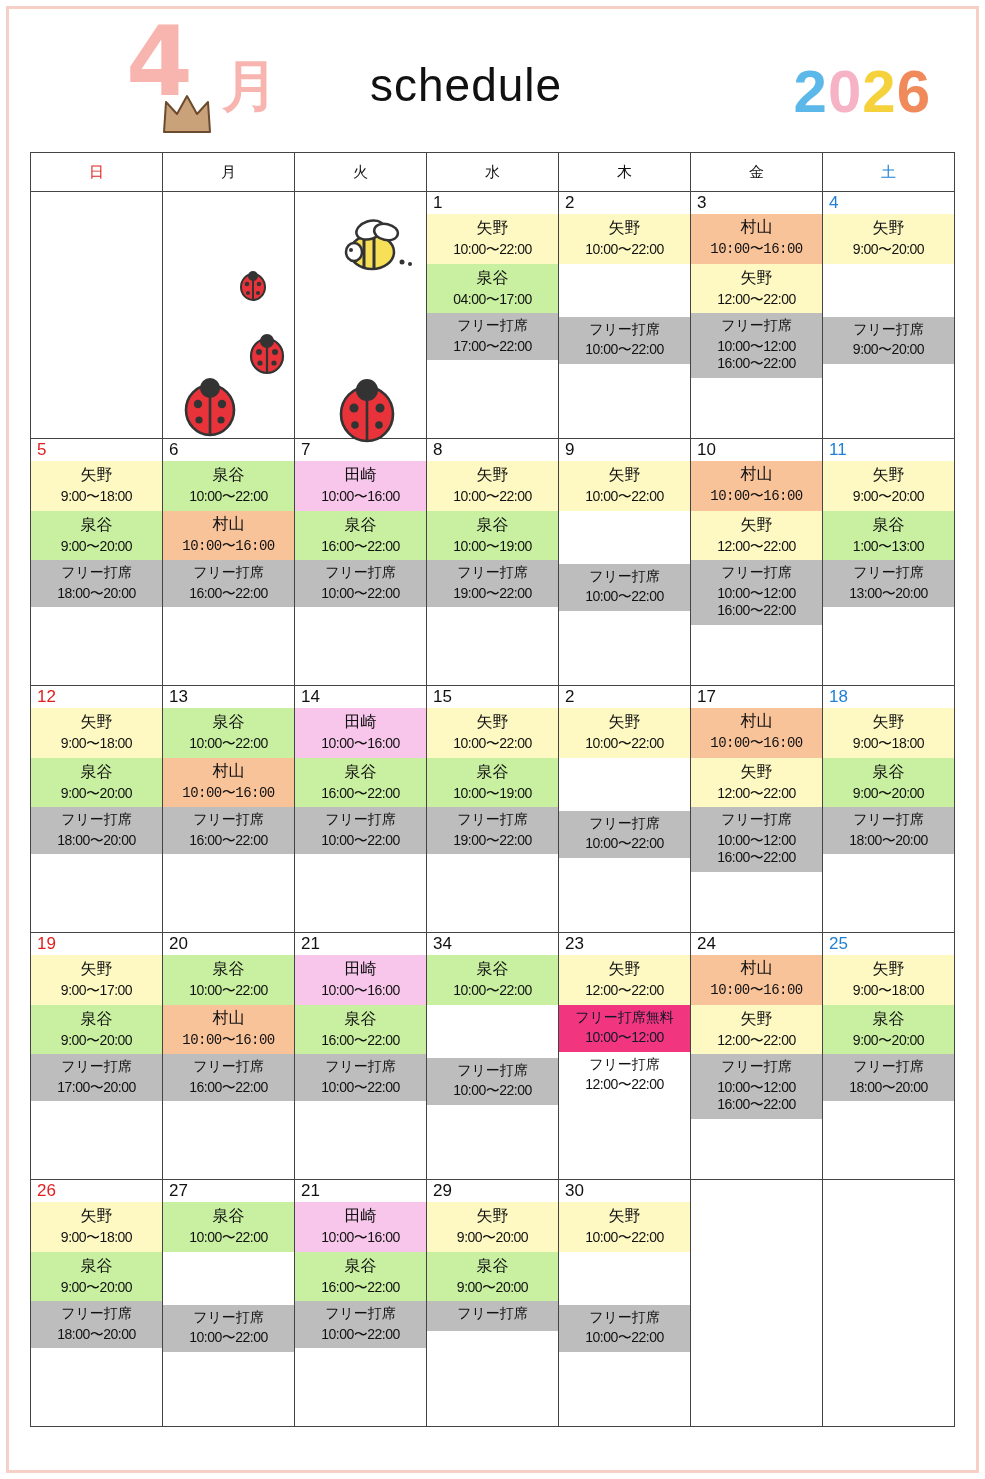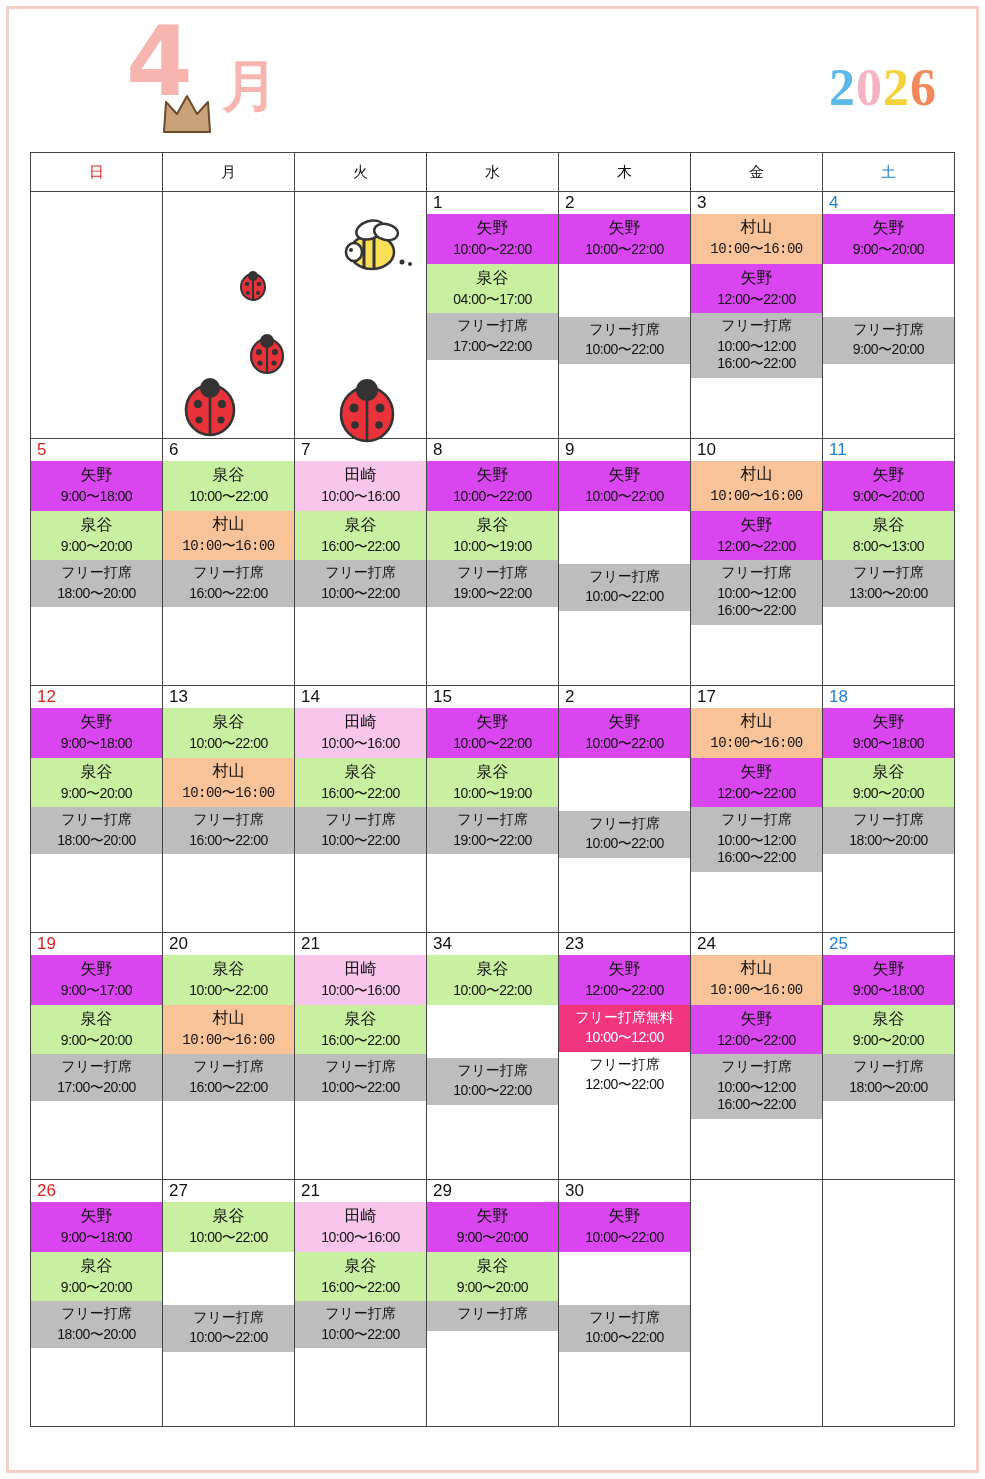--- a/index.html
+++ b/index.html
@@ -55,23 +55,23 @@
   }
   .title {
     position: absolute;
     left: 370px; top: 58px;
     font-size: 46px;
     color: #111;
     letter-spacing: 1px;
   }
   .year {
     position: absolute;
-    right: 48px; top: 62px;
-    font-family: Liberation Serif, serif;
-    font-size: 52px;
+    right: 54px; top: 62px;
+    font-family: Liberation Sans, sans-serif;
+    font-size: 60px;
     font-weight: bold;
     letter-spacing: 1px;
     line-height: 1;
   }
   .year span { -webkit-text-stroke: 3px #ffffff; paint-order: stroke fill; }
   .y2 { color: #5bb8e8; }
   .y0 { color: #f6b3c6; }
   .y2b { color: #f5d23c; }
   .y6 { color: #f08a5b; }
 
@@ -117,42 +117,43 @@
 
   .slot {
     text-align: center;
     font-size: 15px;
     line-height: 1.25;
     padding: 4px 0 5px 0;
     color: #111;
   }
   .slot .nm { display: block; font-size: 16px; margin-bottom: 3px; }
   .slot .tm { display: block; font-size: 14px; letter-spacing: -0.5px; }
-  .slot.blue { background: #d946ef; }
+  .slot.blue { background: #fef9c3; }
   .slot.green { background: #c8f0a0; }
   .slot.pink { background: #f7c6ea; }
   .slot.orange { background: #f9c39a; font-family: Liberation Mono, monospace; }
   .slot.gray { background: #bdbdbd; }
-  .slot.magenta { background: #f2357f; color: #ffffff; }
+  .slot.magenta { background: #f2357f; color: #0f172a; }
   .slot.white { background: #ffffff; }
 
   
   .bug { position: absolute; }
 </style>
 </head>
 <body>
 
 <div class="page-border"></div>
 
 <div class="header">
   <div class="month-num">4</div>
   <svg class="crown" viewBox="0 0 54 44">
     <path d="M4 40 L6 10 L17 22 L27 4 L37 22 L48 10 L50 40 Z" fill="#c9a27a" stroke="#6b4a2e" stroke-width="2" stroke-linejoin="round"></path>
   </svg>
   <div class="month-kanji">月</div>
+  <div class="title">schedule</div>
   <div class="year">
     <span class="y2">2</span><span class="y0">0</span><span class="y2b">2</span><span class="y6">6</span>
   </div>
 </div>
 
 <table class="cal">
   <thead>
     <tr>
       <th class="sun">日</th>
       <th>月</th>
@@ -327,21 +328,21 @@
           </div>
         </td>
         <td class="daycell">
           <div class="daynum sat">11</div>
           <div class="slot blue">
             <span class="nm">矢野</span>
             <span class="tm">9:00〜20:00</span>
           </div>
           <div class="slot green">
             <span class="nm">泉谷</span>
-            <span class="tm">8:00〜13:00</span>
+            <span class="tm">1:00〜13:00</span>
           </div>
           <div class="slot gray">
             <span class="nm" style="font-size: 14px;">フリー打席</span>
             <span class="tm">13:00〜20:00</span>
           </div>
         </td>
       </tr>
       <tr>
         <td class="daycell">
           <div class="daynum sun">12</div>

